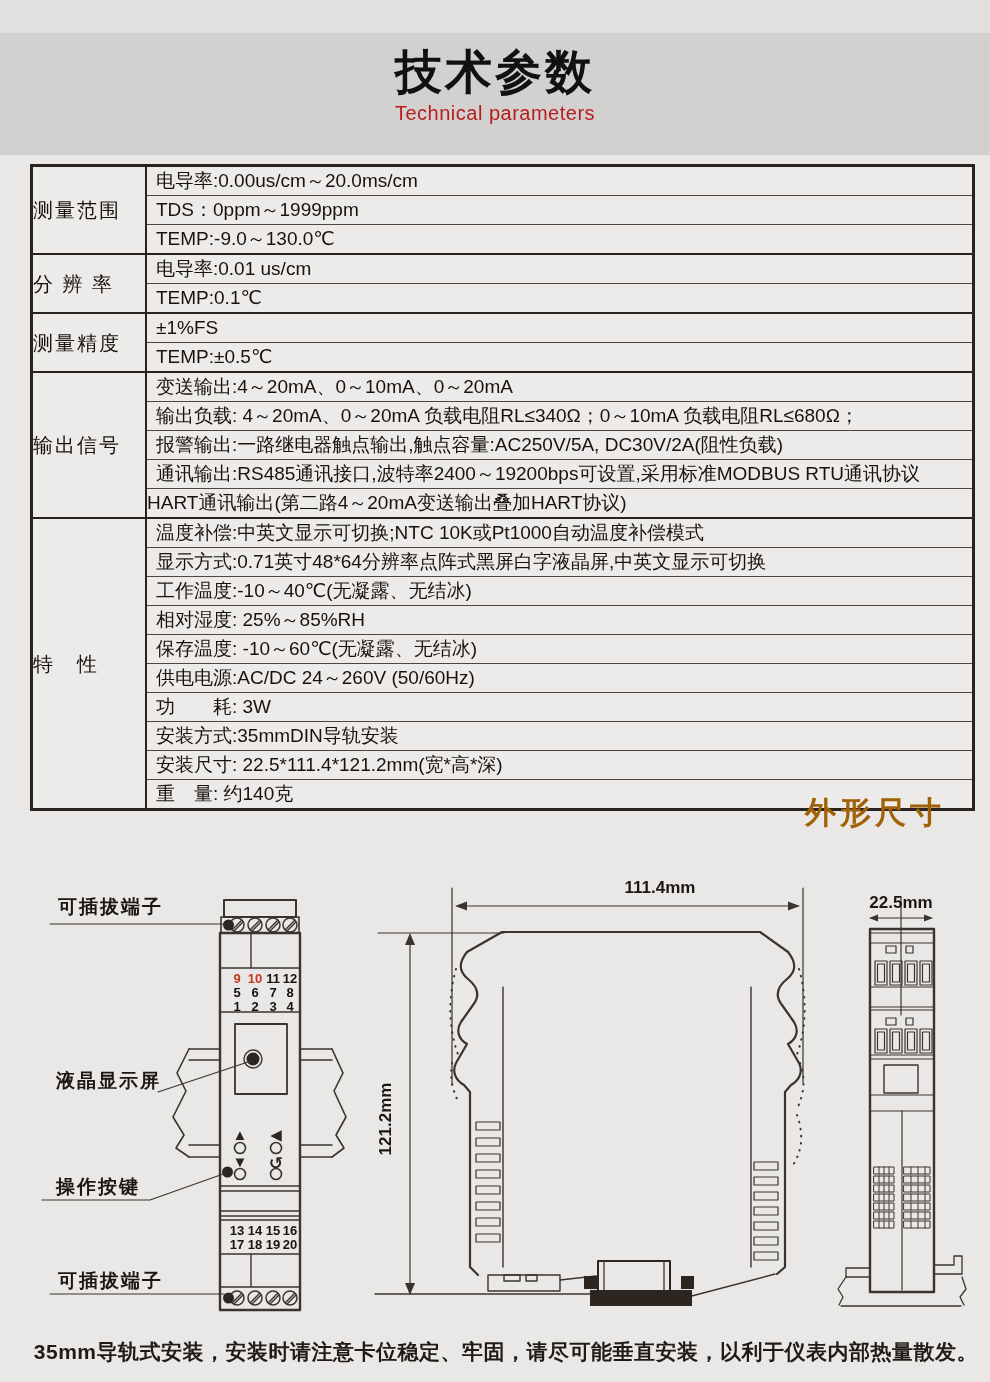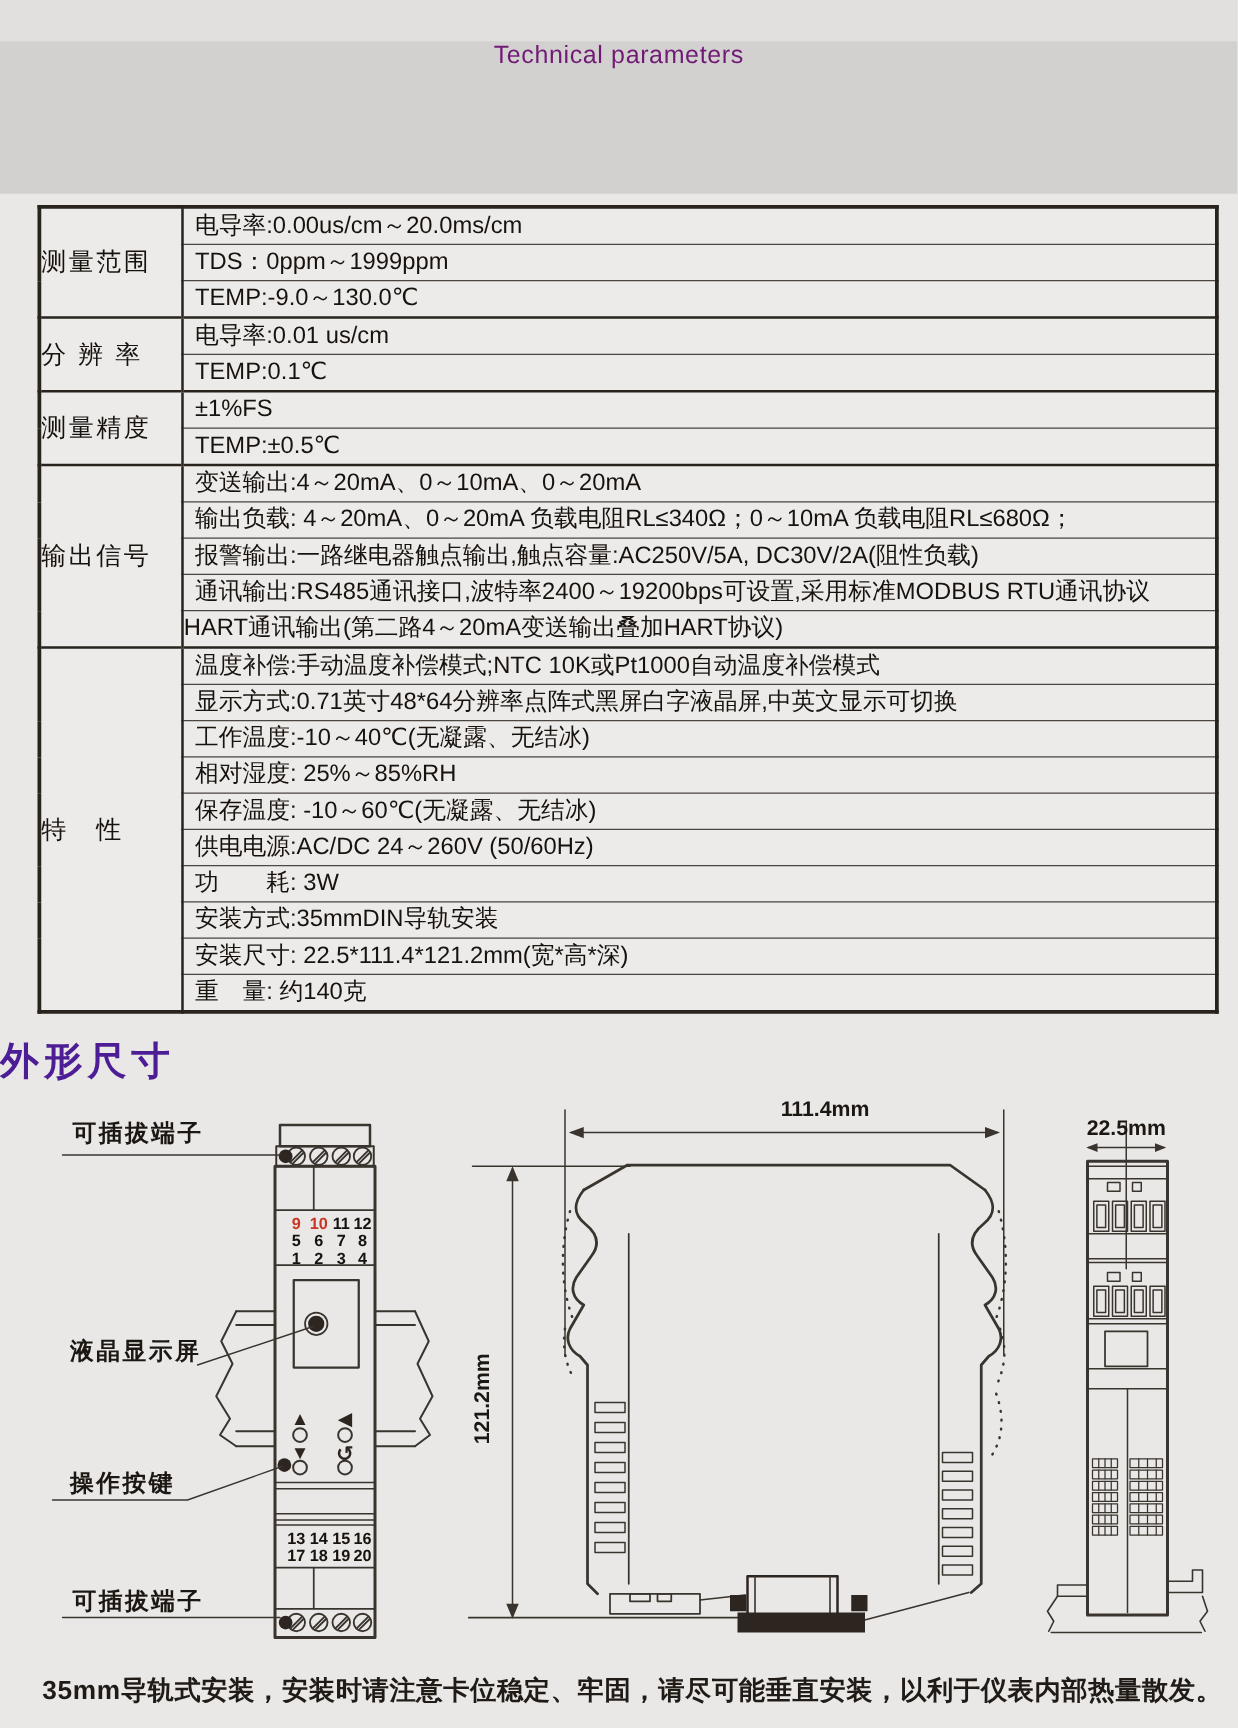--- a/index.html
+++ b/index.html
@@ -5,21 +5,21 @@
   html,body{margin:0;padding:0;}
   body{
     width:990px;height:1382px;position:relative;overflow:hidden;
     background:#e9e8e6;
     font-family:"Liberation Sans","DejaVu Sans",sans-serif;
     color:#1a1512;
   }
   .top-strip{position:absolute;left:0;top:0;width:990px;height:33px;background:#e1e0df;}
   .title-band{position:absolute;left:0;top:33px;width:990px;height:122px;background:#d2d1d0;text-align:center;}
   .page-title{font-size:47px;font-weight:bold;letter-spacing:3px;color:#121010;margin:10px 0 0 0;line-height:1.25;}
-  .page-subtitle{font-size:20px;color:#701a75;letter-spacing:0.5px;margin-top:0px;}
+  .page-subtitle{font-size:20px;color:#b91c1c;letter-spacing:0.5px;margin-top:0px;}
 
   table.spec{
     position:absolute;left:30px;top:164px;width:945px;
     border-collapse:collapse;table-layout:fixed;
     border:3px solid #29231e;
   }
   table.spec td{
     border:1px solid #4c4540;
     background:#edebe9;
     height:28px;
@@ -28,35 +28,36 @@
     line-height:28px;
   }
   table.spec td.glabel{
     width:112px;padding:0;letter-spacing:2px;font-size:20px;
     border-right:2px solid #29231e;
   }
   table.spec tr.gs > td{border-top:2px solid #29231e;}
   table.spec td.center{text-align:left;padding-left:0;}
 
   .outline-title{
-    position:absolute;left:0;top:828px;width:945px;text-align:left;
-    font-size:31px;font-weight:bold;letter-spacing:4px;color:#4c1d95;
+    position:absolute;left:0;top:792px;width:945px;text-align:right;
+    font-size:31px;font-weight:bold;letter-spacing:4px;color:#a16207;
   }
   svg text{font-family:"Liberation Sans","DejaVu Sans",sans-serif;}
   .footer-note{
     position:absolute;left:33px;top:1338px;width:945px;
     font-size:21px;font-weight:bold;color:#201b17;letter-spacing:0.5px;text-align:right;
   }
 </style>
 </head>
 <body>
 
 <div class="top-strip"></div>
 
 <div class="title-band">
+  <div class="page-title">技术参数</div>
   <div class="page-subtitle">Technical parameters</div>
 </div>
 
 <table class="spec">
   <tbody>
       <tr>
     <td class="glabel" rowspan="3">测量范围</td>
     <td>电导率:0.00us/cm～20.0ms/cm</td>
   </tr>
   <tr>
@@ -94,21 +95,21 @@
       </tr>
   <tr>
         <td>通讯输出:RS485通讯接口,波特率2400～19200bps可设置,采用标准MODBUS RTU通讯协议</td>
       </tr>
   <tr>
         <td class="center">HART通讯输出(第二路4～20mA变送输出叠加HART协议)</td>
       </tr>
 
   <tr class="gs">
     <td class="glabel" rowspan="10">特　性</td>
-    <td>温度补偿:手动温度补偿模式;NTC 10K或Pt1000自动温度补偿模式</td>
+    <td>温度补偿:中英文显示可切换;NTC 10K或Pt1000自动温度补偿模式</td>
   </tr>
   <tr>
         <td>显示方式:0.71英寸48*64分辨率点阵式黑屏白字液晶屏,中英文显示可切换</td>
       </tr>
   <tr>
         <td>工作温度:-10～40℃(无凝露、无结冰)</td>
       </tr>
   <tr>
         <td>相对湿度: 25%～85%RH</td>
       </tr>

